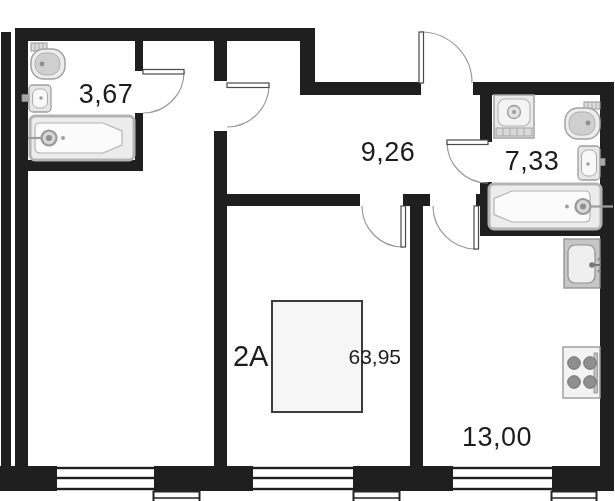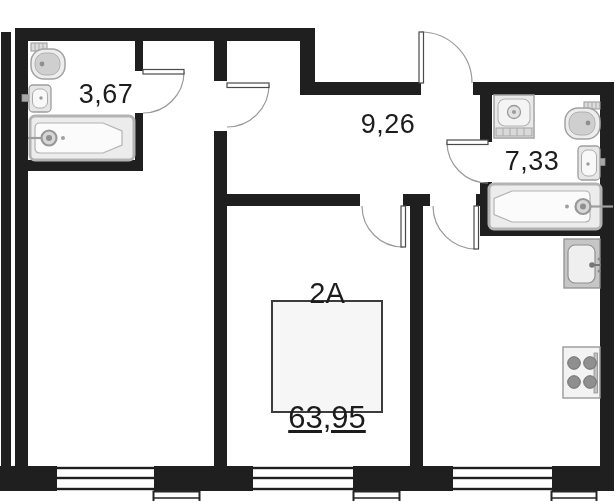--- a/index.html
+++ b/index.html
@@ -6,27 +6,27 @@
   .plan{
     position:relative;width:615px;height:501px;background:#ffffff;
     font-family:"Liberation Sans",sans-serif;overflow:hidden;margin-top:28px;
   }
   .plan svg{position:absolute;left:0;top:0;}
   .room-label{
     position:absolute;transform:translate(-50%,-50%);
     font-size:27px;color:#1c1c1c;letter-spacing:0.5px;white-space:nowrap;
   }
   .unit-box{
-    position:absolute;left:271px;top:272px;width:112px;height:113px;
+    position:absolute;left:271px;top:272px;width:92px;height:113px;
     border:2px solid #3c3c3c;background:#f6f6f6;box-sizing:border-box;
-    display:flex;flex-direction:column;align-items:center;justify-content:center;gap:40px;
+    display:flex;flex-direction:row;align-items:center;justify-content:center;gap:40px;
   }
   .unit-code{font-size:29px;color:#1c1c1c;line-height:1.1;}
   .unit-divider{width:62px;height:2px;background:#8a8a8a;margin:5px 0 6px 0;}
-  .unit-area{font-size:31px;color:#1c1c1c;line-height:1.1;text-decoration:underline;}
+  .unit-area{font-size:21px;color:#1c1c1c;line-height:1.1;}
 </style>
 </head>
 <body>
 
 <div class="plan">
 
   <svg width="615" height="501" viewBox="0 0 615 501">
 
     <g fill="#1f1f1f" stroke="none">
       <rect x="1" y="4" width="10" height="459"></rect>
@@ -171,22 +171,23 @@
         <rect x="594" y="325" width="3.5" height="40" fill="#c0c0c0" stroke="#909090" stroke-width="0.8"></rect>
         <circle cx="574" cy="335" r="6.3" fill="#8f8f8f" stroke="#6f6f6f" stroke-width="1"></circle>
         <circle cx="590" cy="335" r="6.3" fill="#8f8f8f" stroke="#6f6f6f" stroke-width="1"></circle>
         <circle cx="574" cy="354" r="6.3" fill="#8f8f8f" stroke="#6f6f6f" stroke-width="1"></circle>
         <circle cx="590" cy="354" r="6.3" fill="#8f8f8f" stroke="#6f6f6f" stroke-width="1"></circle>
       </g>
     </g>
   </svg>
 
   <div class="room-label" style="left:106px;top:66px">3,67</div>
-  <div class="room-label" style="left:388px;top:96px">9,26</div>
+  <div class="room-label" style="left:388px;top:124px">9,26</div>
   <div class="room-label" style="left:532px;top:133px">7,33</div>
+  <div class="room-label" style="left:497px;top:409px">13,00</div>
 
   <div class="unit-box">
     <div class="unit-code">2A</div>
     <div class="unit-divider"></div>
     <div class="unit-area">63,95</div>
   </div>
 
 </div>
 
 </body></html>

